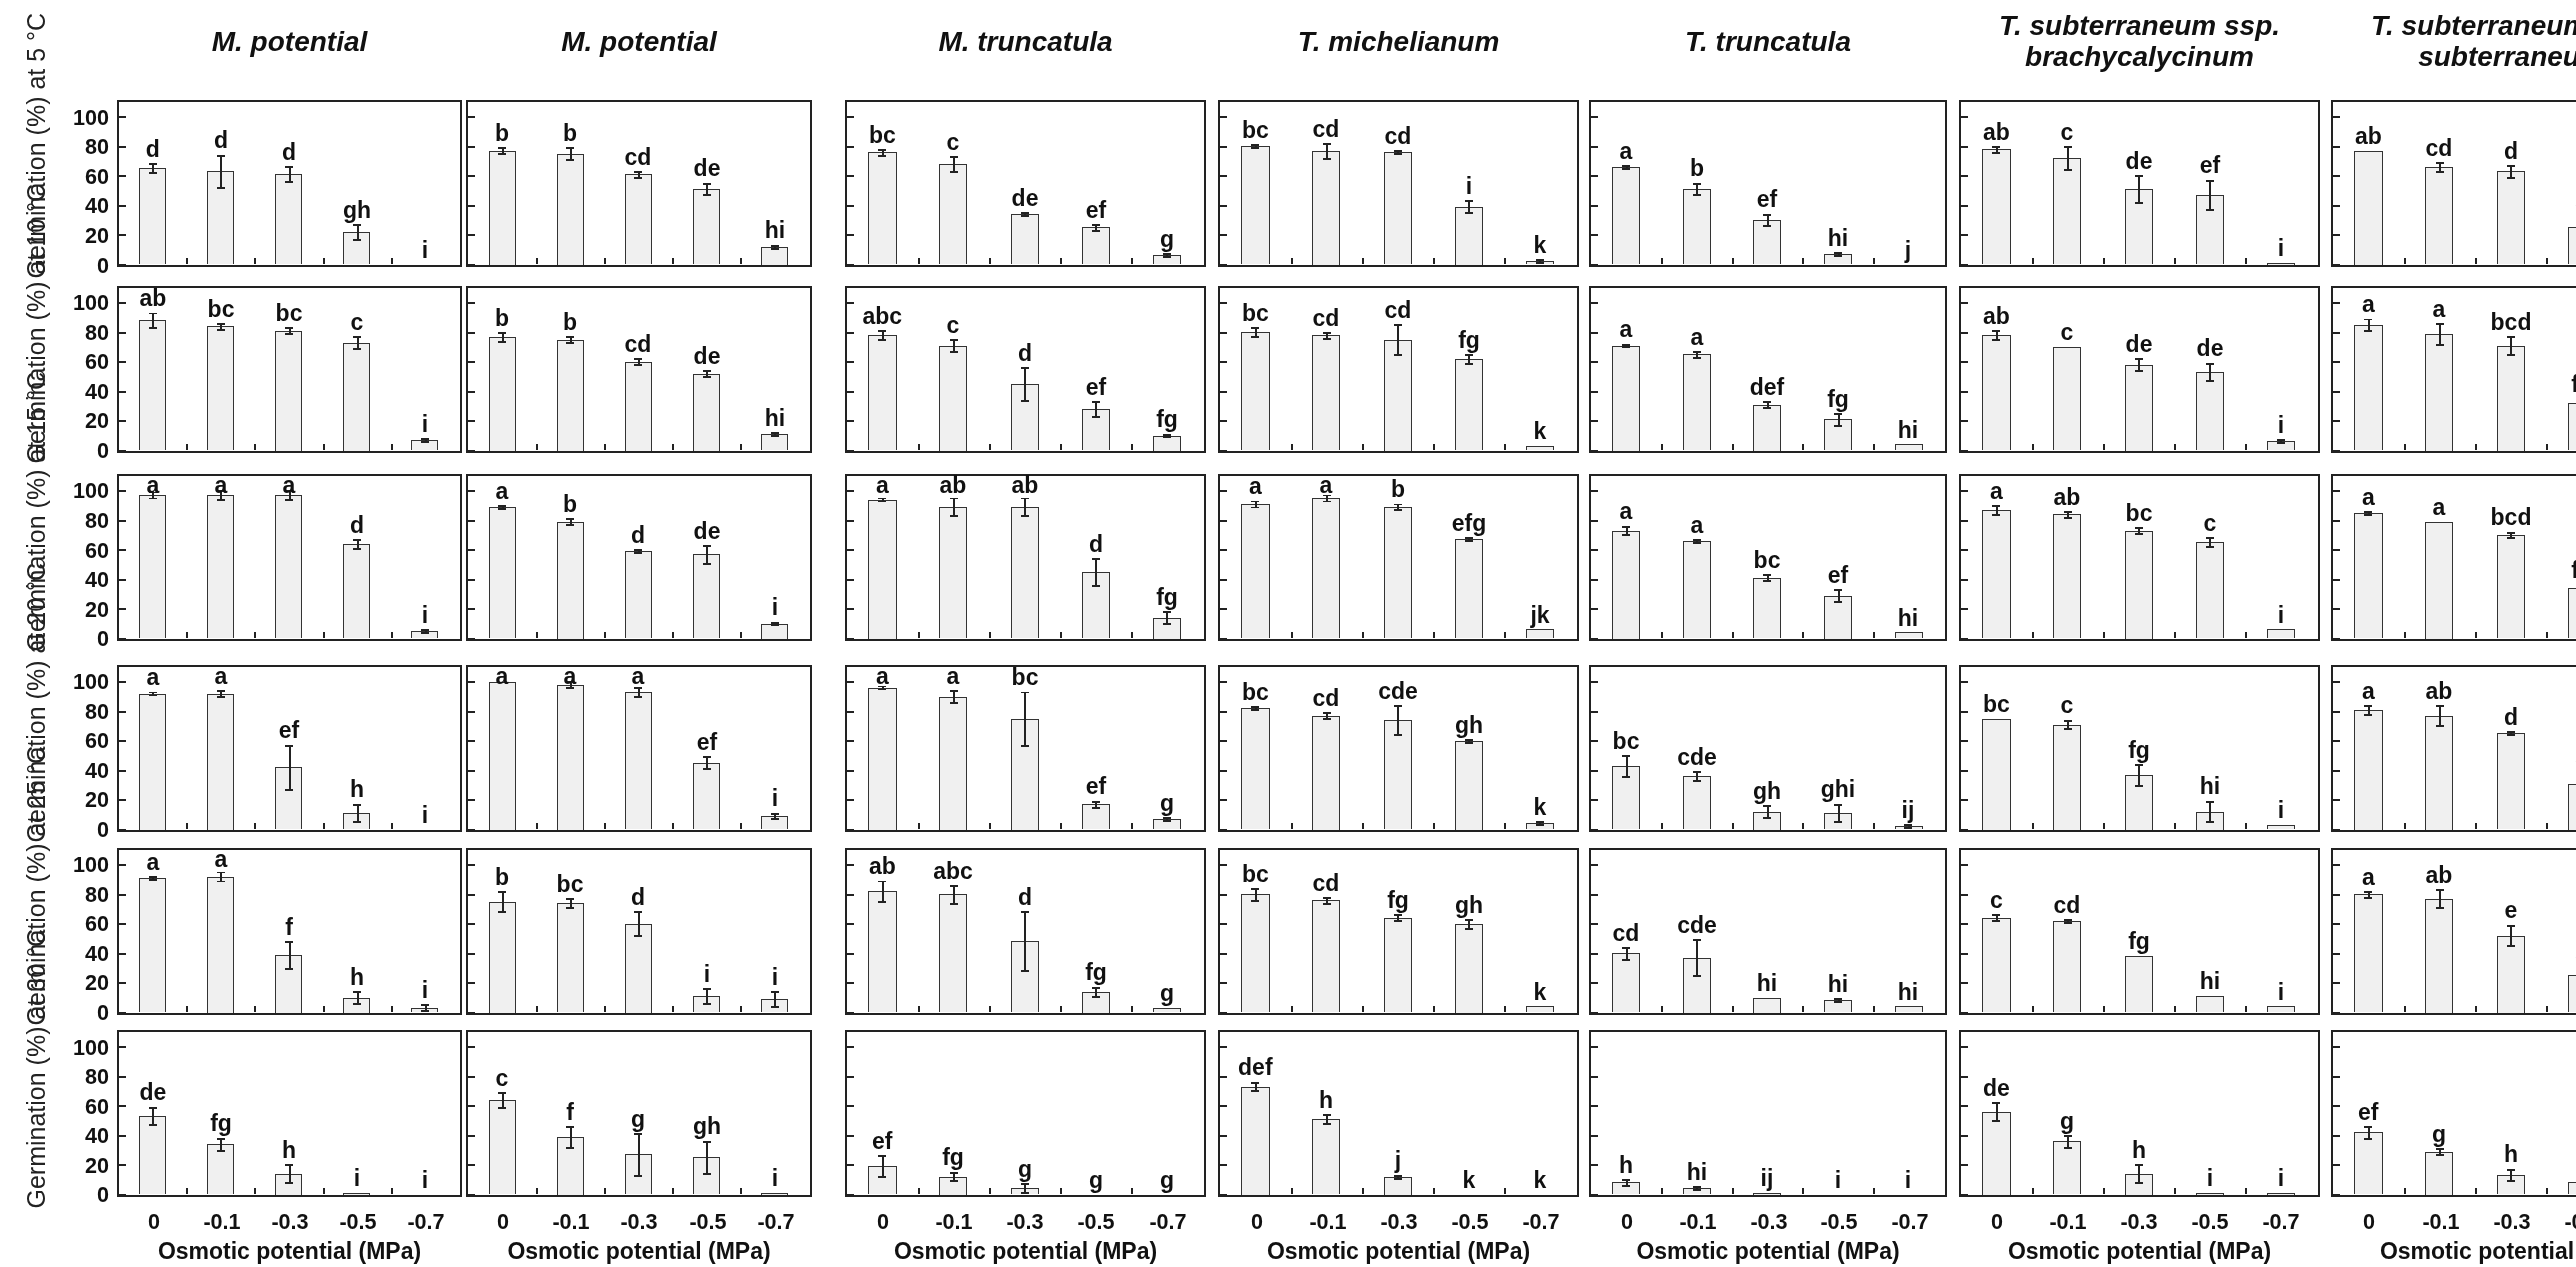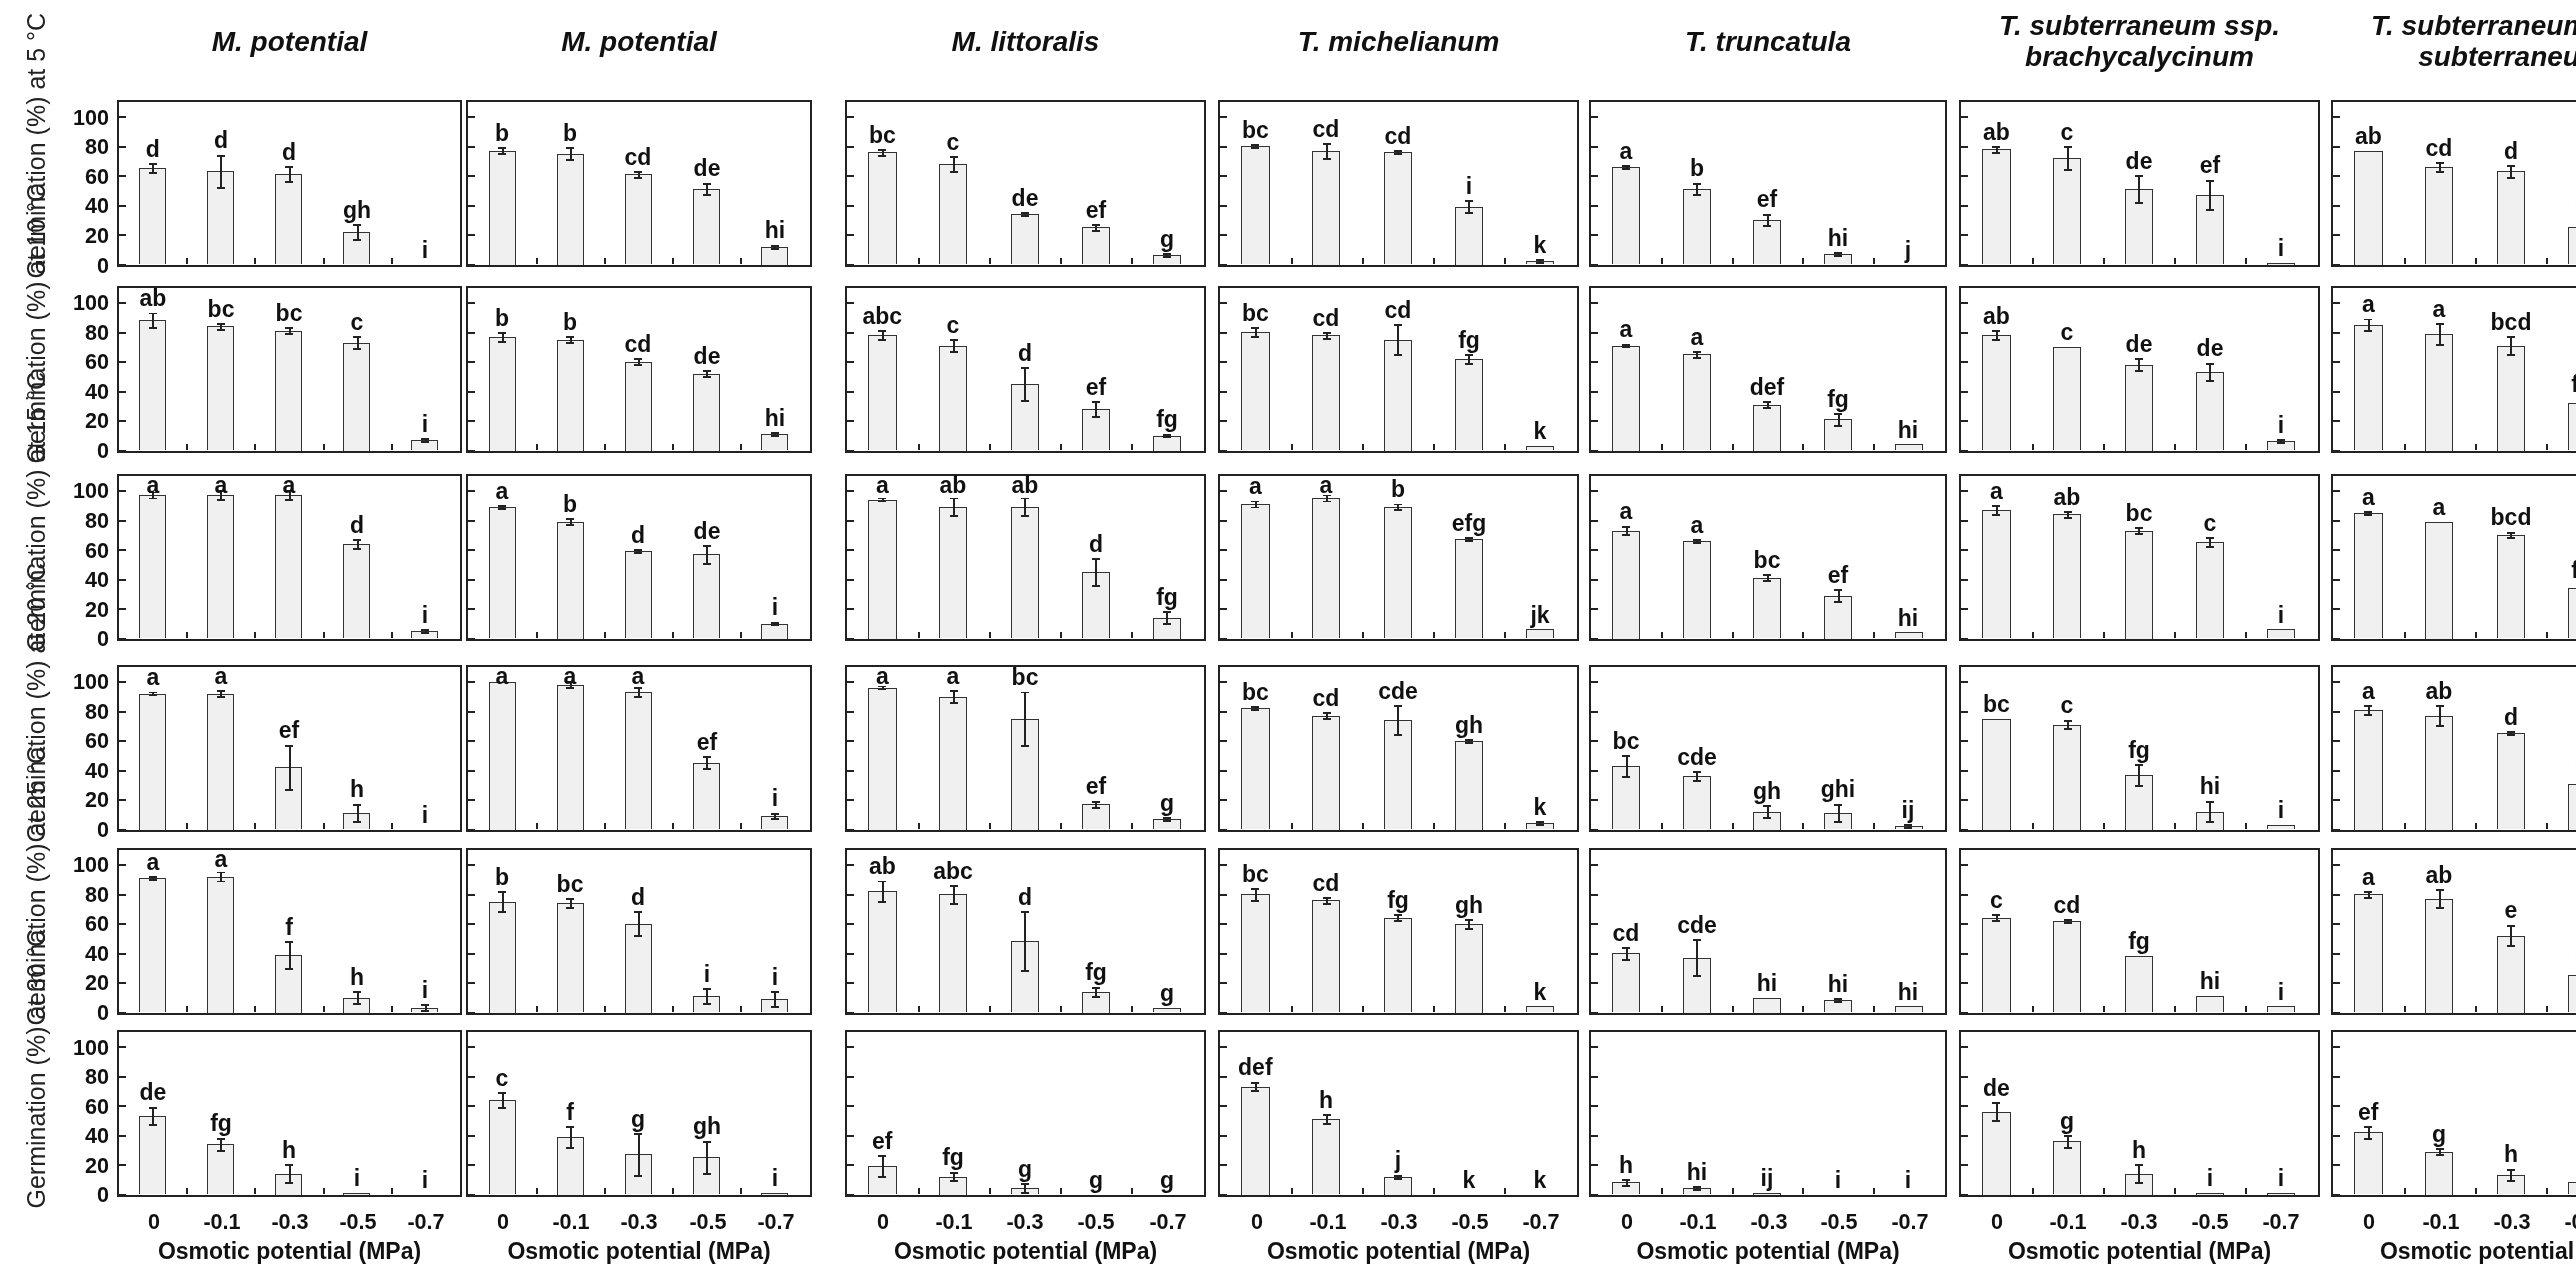--- a/index.html
+++ b/index.html
@@ -502,21 +502,21 @@
       <div class="bar" style="left: 293px; width: 27px; top: 161px; height: 1.5px;"></div>
       <div class="sig" style="left: 266px; top: 135px;">i</div>
     </div>
     <div class="xlabel-tick" style="left: 472px; top: 1209px;">0</div>
     <div class="xlabel-tick" style="left: 540px; top: 1209px;">-0.1</div>
     <div class="xlabel-tick" style="left: 608px; top: 1209px;">-0.3</div>
     <div class="xlabel-tick" style="left: 677px; top: 1209px;">-0.5</div>
     <div class="xlabel-tick" style="left: 745px; top: 1209px;">-0.7</div>
     <div class="xaxis-title" style="left: 466px; width: 346px; top: 1238px;">Osmotic potential (MPa)</div>
     <div class="col-title" style="left: 845px; width: 361px; top: 26px;">
-      <div>M. littoralis</div>
+      <div>M. truncatula</div>
     </div>
     <div class="panel" style="left: 845px; top: 100px; width: 361px; height: 167px;">
       <div class="ytickmark" style="left: 0px; top: 162px;"></div>
       <div class="ytickmark" style="left: 0px; top: 132px;"></div>
       <div class="ytickmark" style="left: 0px; top: 103px;"></div>
       <div class="ytickmark" style="left: 0px; top: 73px;"></div>
       <div class="ytickmark" style="left: 0px; top: 44px;"></div>
       <div class="ytickmark" style="left: 0px; top: 14.2px;"></div>
       <div class="xtickmark" style="left: 71px; top: 156px;"></div>
       <div class="xtickmark" style="left: 142px; top: 156px;"></div>

